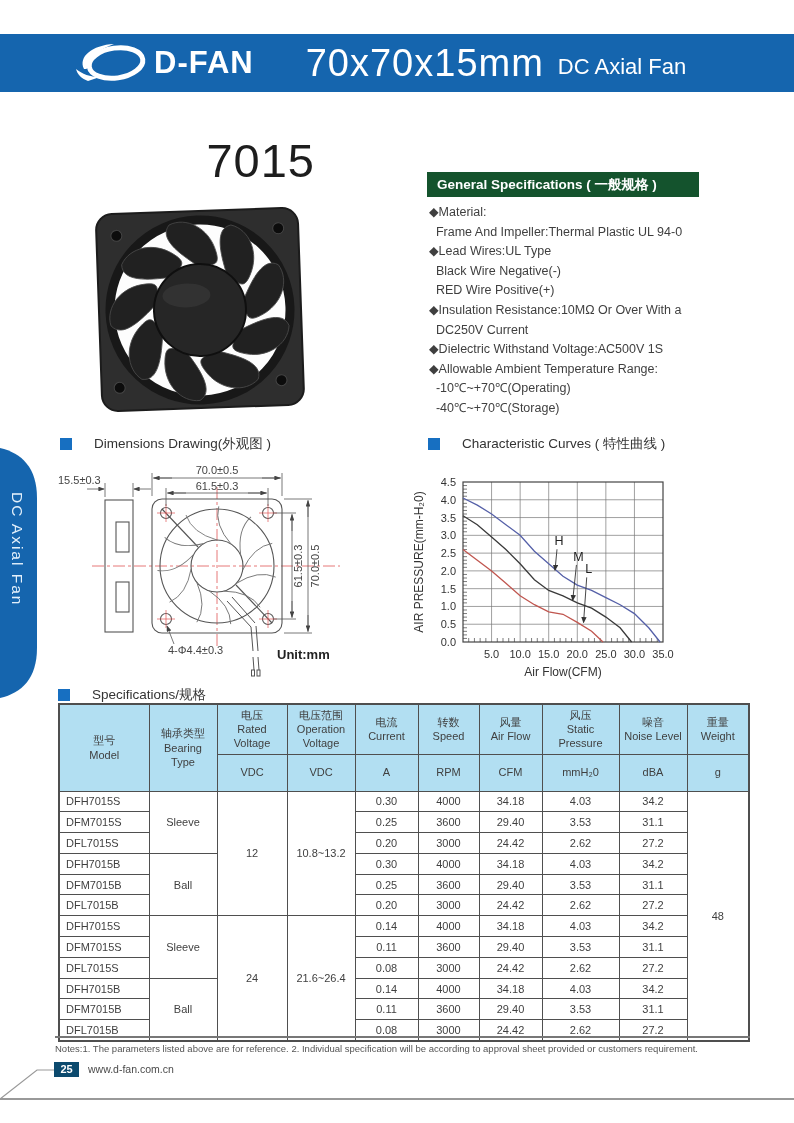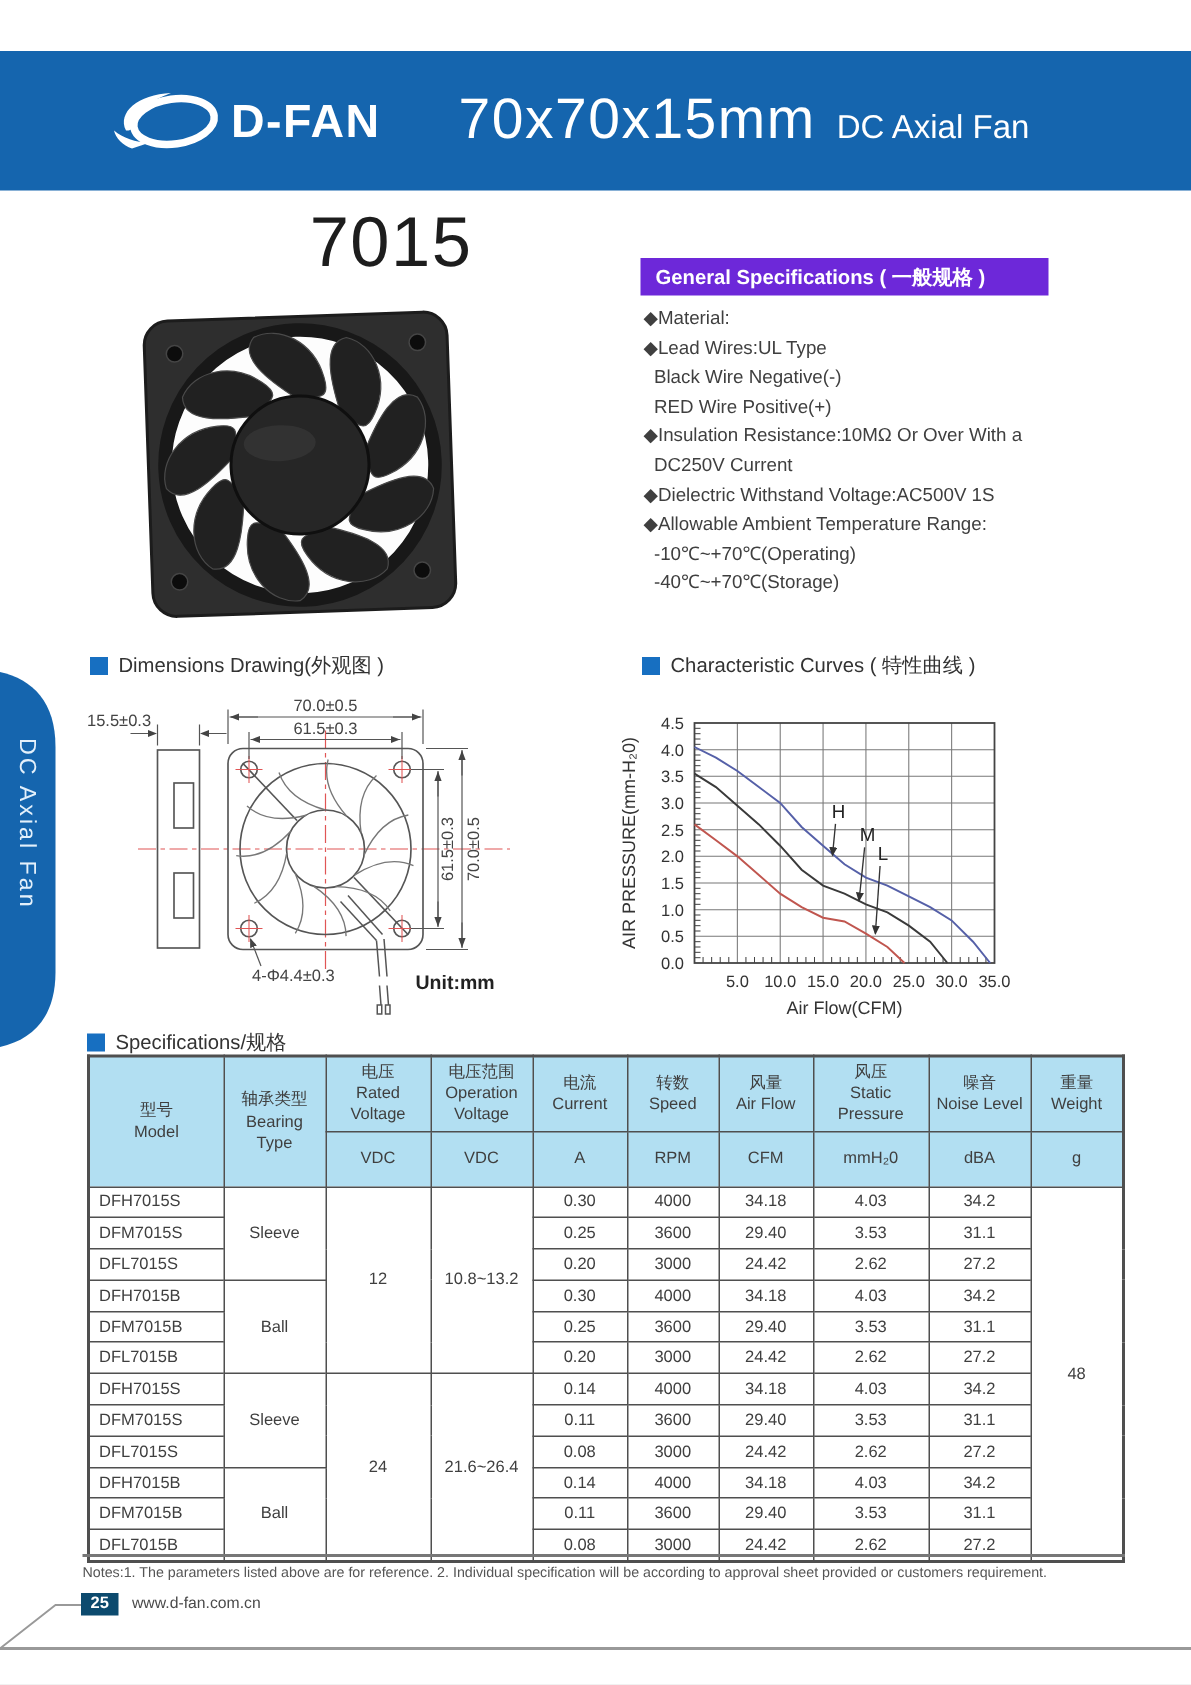--- a/index.html
+++ b/index.html
@@ -1,36 +1,36 @@
 <!DOCTYPE html>
 <html><head>
 <meta charset="utf-8">
 <style>
   html,body{margin:0;padding:0;background:#e8e8e8}
   #page{position:relative;width:794px;height:1123px;background:#fff;overflow:hidden;
         font-family:"Liberation Sans",sans-serif;color:#3d3d3d;margin:0 auto}
   .abs{position:absolute}
 
   
-  #header-bar{left:0;top:34px;width:794px;height:93px;background:#1565ae;display:flex;align-items:center}
+  #header-bar{left:0;top:34px;width:794px;height:58px;background:#1565ae;display:flex;align-items:center}
   #brand-name{color:#fff;font-size:31px;font-weight:bold;letter-spacing:1px;margin-left:4px}
   #size-title{color:#fff;font-size:38px;margin-left:52px;letter-spacing:1px}
   #subtitle{color:#fff;font-size:22px;margin-left:14px;padding-top:8px}
 
   
   #model-number{left:85px;top:133px;width:230px;text-align:right;font-size:47px;color:#1d1d1d;letter-spacing:1px}
 
   
-  #gs-header{left:427px;top:172px;width:272px;height:25px;background:#6d28d9;color:#fff;
+  #gs-header{left:427px;top:172px;width:272px;height:25px;background:#14532d;color:#fff;
              font-size:13.5px;font-weight:bold;line-height:25px;padding-left:10px;box-sizing:border-box}
   #gs-list{left:429px;top:203px;width:330px;font-size:12.5px;color:#3f3f3f}
   #gs-list div{white-space:pre;line-height:19.6px}
 
   
-  .section-title{font-size:13.5px;color:#333;display:flex;align-items:center;gap:7px}
+  .section-title{font-size:13.5px;color:#333;display:flex;align-items:center;gap:22px}
   .blue-sq{width:12px;height:12px;background:#176fc1;display:inline-block}
 
   
   #sidebar-text{left:8px;top:492px;height:170px;writing-mode:vertical-rl;color:#e3f0fb;
                 font-size:15.5px;letter-spacing:2px;white-space:nowrap}
 
   
   #spec-title{left:58px;top:686px}
   #spec-table{border-collapse:collapse;table-layout:fixed;width:690px;font-size:11px;color:#3f3f3f;border:2px solid #4f4f4f}
   #spec-table th,#spec-table td{border:1px solid #4f4f4f;text-align:center;padding:0;font-weight:normal}
@@ -96,20 +96,21 @@
       <circle cx="34" cy="30" r="5.5" fill="#0c0c0c" stroke="#454545"></circle>
       <circle cx="196" cy="28" r="5.5" fill="#0c0c0c" stroke="#454545"></circle>
       <circle cx="32" cy="182" r="5.5" fill="#0c0c0c" stroke="#454545"></circle>
       <circle cx="194" cy="180" r="5.5" fill="#0c0c0c" stroke="#454545"></circle>
     </g>
   </svg>
 
   <div class="abs" id="gs-header">General Specifications ( 一般规格 )</div>
   <div class="abs" id="gs-list">
     <div>◆Material:</div>
+    <div>  Frame And Impeller:Thermal Plastic UL 94-0</div>
     <div>◆Lead Wires:UL Type</div>
     <div>  Black Wire Negative(-)</div>
     <div>  RED Wire Positive(+)</div>
     <div>◆Insulation Resistance:10MΩ Or Over With a</div>
     <div>  DC250V Current</div>
     <div>◆Dielectric Withstand Voltage:AC500V 1S</div>
     <div>◆Allowable Ambient Temperature Range:</div>
     <div>  -10℃~+70℃(Operating)</div>
     <div>  -40℃~+70℃(Storage)</div>
   </div>

